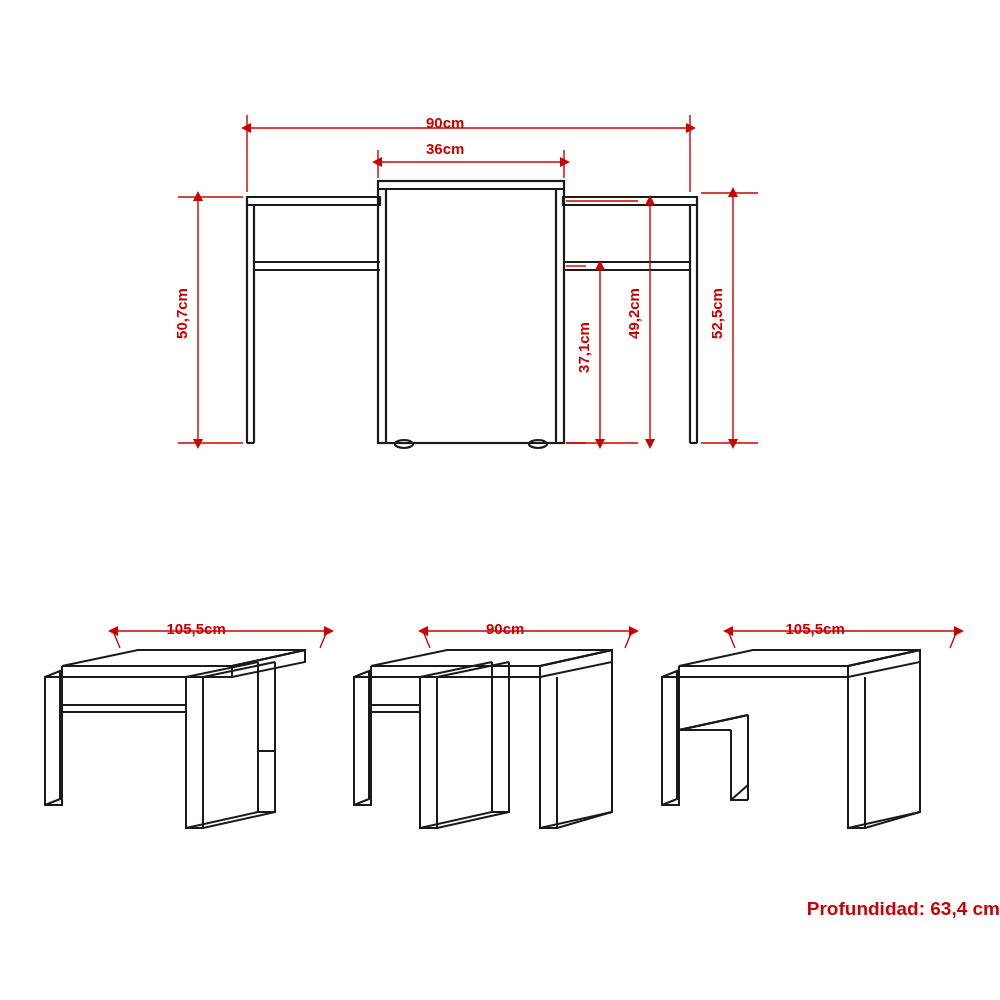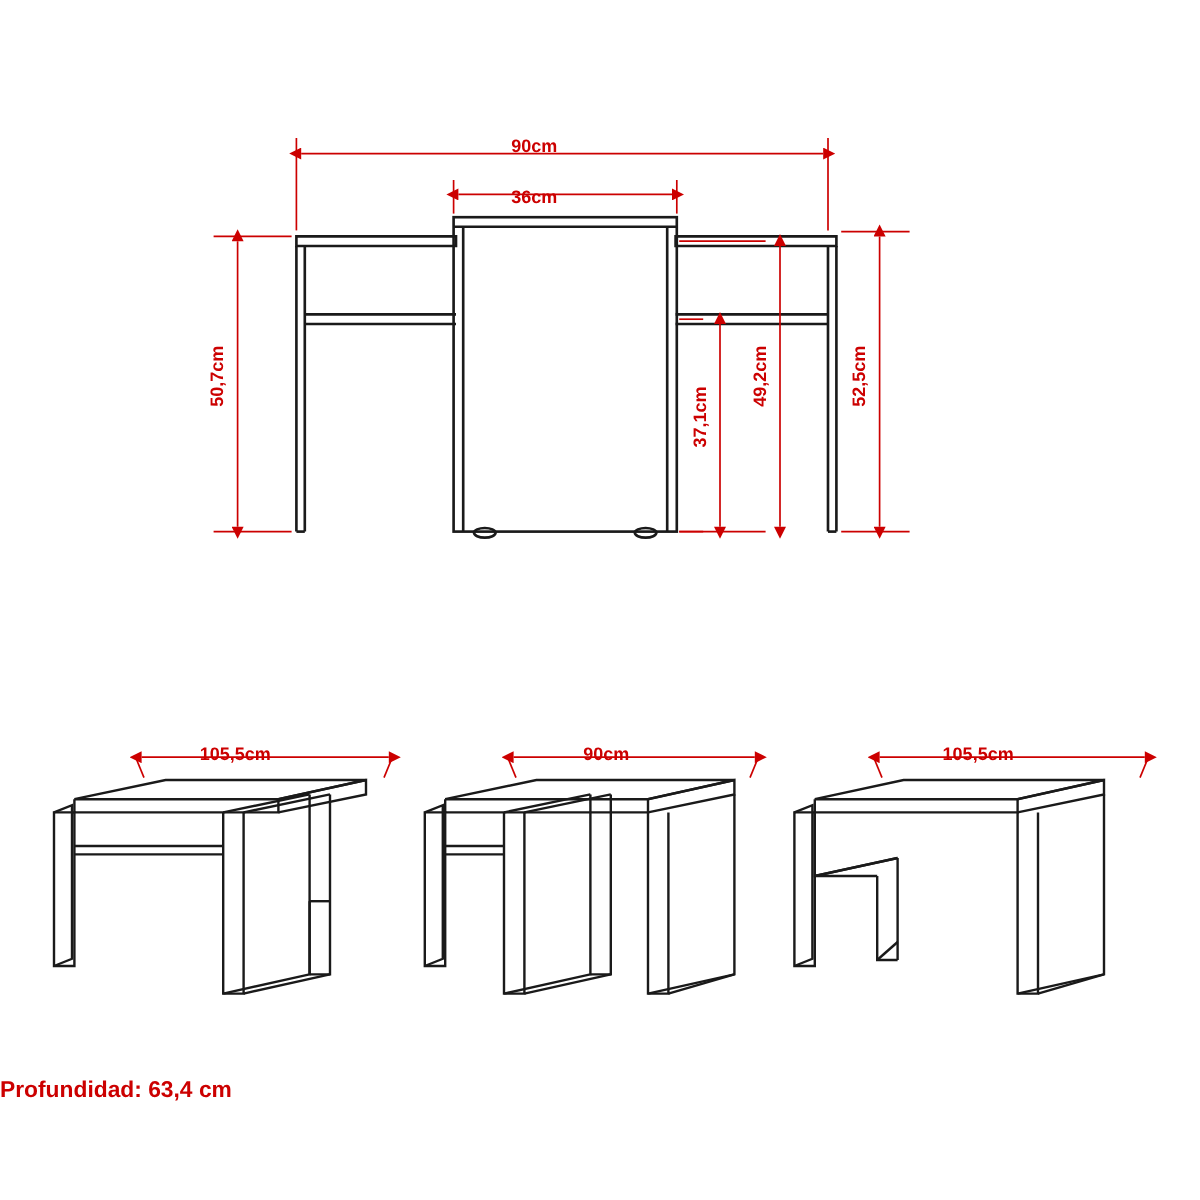--- a/index.html
+++ b/index.html
@@ -30,21 +30,21 @@
   }
   .dim-label.vert {
     transform-origin: 50% 50%;
     transform: rotate(-90deg);
   }
   .footer-note {
     position: absolute;
     left: 0;
     top: 898px;
     width: 1000px;
-    text-align: left;
+    text-align: right;
     color: #cc0000;
     font-weight: bold;
     font-size: 19px;
     font-family: "Liberation Sans", sans-serif;
   }
 </style>
 </head>
 <body>
 
 <svg id="sheet" viewBox="0 0 1000 1000" xmlns="http://www.w3.org/2000/svg">
@@ -198,21 +198,21 @@
   </g>
   <g stroke="#cc0000" stroke-width="1.4" fill="none">
     <path d="M735,648 L728,631"></path>
     <path d="M950,648 L957,631"></path>
     <path d="M733,631 L954,631" marker-start="url(#arrL)" marker-end="url(#arrR)"></path>
   </g>
 </svg>
 
 <div class="dim-label" style="left: 426px; top: 114px;">90cm</div>
 
-<div class="dim-label" style="left: 426px; top: 156px; text-align: right;">36cm</div>
+<div class="dim-label" style="left: 426px; top: 140px; text-align: right;">36cm</div>
 
 <div class="dim-label vert" style="left: 155.5px; top: 304.5px;">50,7cm</div>
 
 <div class="dim-label vert" style="left: 557.5px; top: 338.5px;">37,1cm</div>
 
 <div class="dim-label vert" style="left: 607.5px; top: 304.5px;">49,2cm</div>
 
 <div class="dim-label vert" style="left: 690.5px; top: 304.5px;">52,5cm</div>
 
 <div class="dim-label" style="left: 166.5px; top: 620px;">105,5cm</div>

